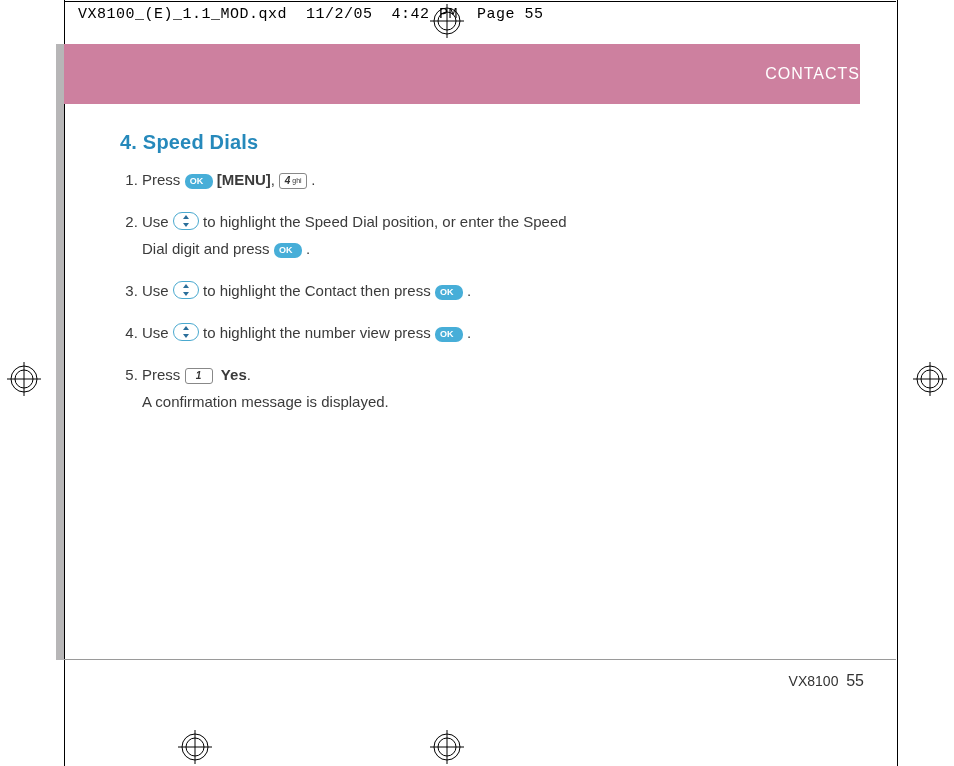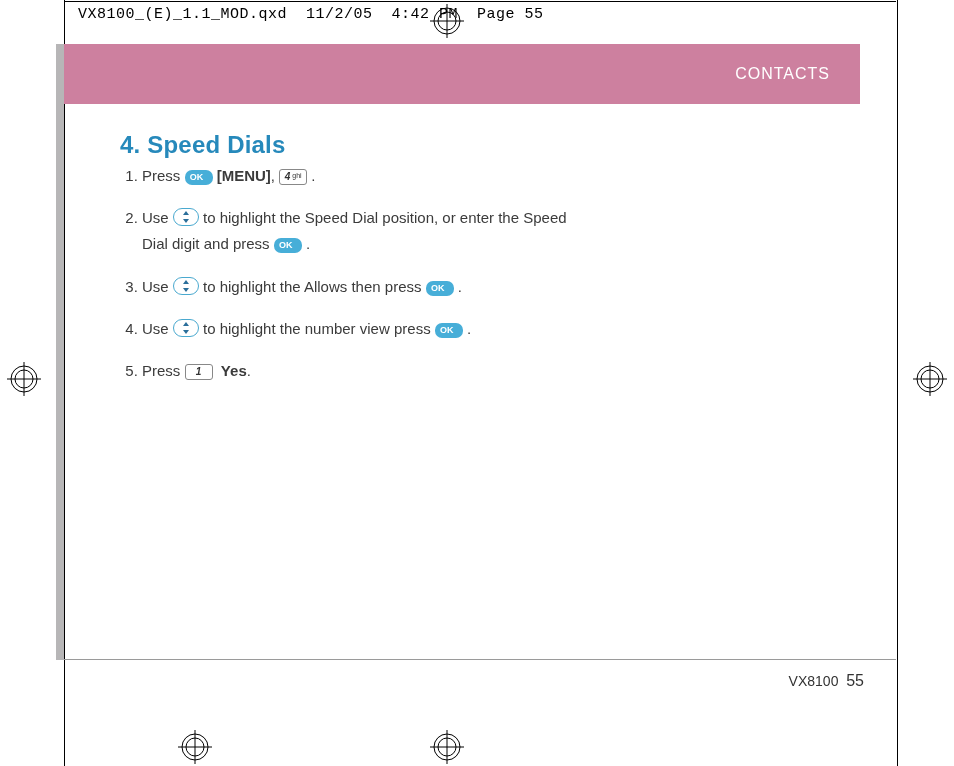--- a/index.html
+++ b/index.html
@@ -57,21 +57,20 @@
     width: 832px;
   }
   .pink-banner {
     background: #cd809f;
     height: 60px;
     margin-left: 0;
     margin-right: 36px;
     display: flex;
     align-items: center;
     justify-content: flex-end;
-    padding-right: 30px;
     color: #fff;
     font-size: 16px;
     letter-spacing: 1px;
   }
   .left-grey-stub {
     position: absolute;
     left: 56px;
     top: 44px;
     width: 8px;
     height: 616px;
@@ -81,21 +80,22 @@
   .body-text {
     margin: 24px 0 0 56px;
     width: 470px;
     color: #3b3b3b;
     font-size: 15px;
     line-height: 1.45;
   }
   .section-title {
     color: #2689bb;
     font-weight: bold;
-    font-size: 24px;
+    font-size: 20px;
+    margin-bottom: 10px;
     font-family: "Arial Narrow", Arial, sans-serif;
     letter-spacing: 0.2px;
   }
   .intro {
     margin-bottom: 14px;
   }
   ol.steps {
     list-style: decimal;
     margin: 0;
     padding-left: 22px;
@@ -264,37 +264,38 @@
       <li>
         <span>Use  </span>
         <span class="key-nav"></span>
         <span> to highlight the Speed Dial position, or enter the Speed Dial digit and press </span>
         <span class="key-ok">OK</span>
         <span>.</span>
       </li>
       <li>
         <span>Use  </span>
         <span class="key-nav"></span>
-        <span>  to highlight the Allows then press </span>
+        <span>  to highlight the Contact then press </span>
         <span class="key-ok">OK</span>
         <span>.</span>
       </li>
       <li>
         <span>Use  </span>
         <span class="key-nav"></span>
         <span> to highlight the number view press </span>
         <span class="key-ok">OK</span>
         <span>.</span>
       </li>
       <li>
         <span>Press </span>
         <span class="key-numeric">
             <span>1</span>
           </span>
         <span>&nbsp;</span><span class="bold">Yes</span><span>.</span><br>
+        <span>A confirmation message is displayed.</span>
       </li>
     </ol>
   </div>
 </div>
 
 <div class="footer-rule"></div>
 <div class="footer-text">
   <span>VX8100</span>&nbsp;
   <span class="pg">55</span>
 </div>

